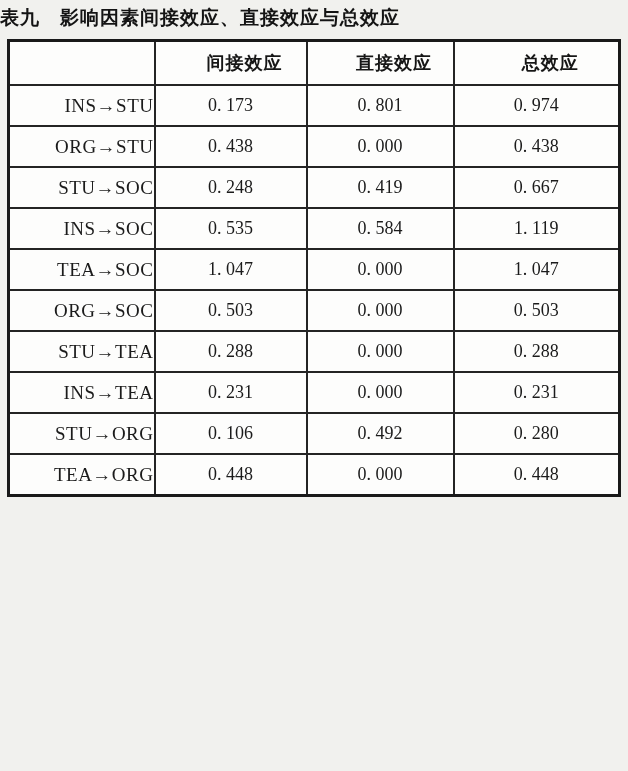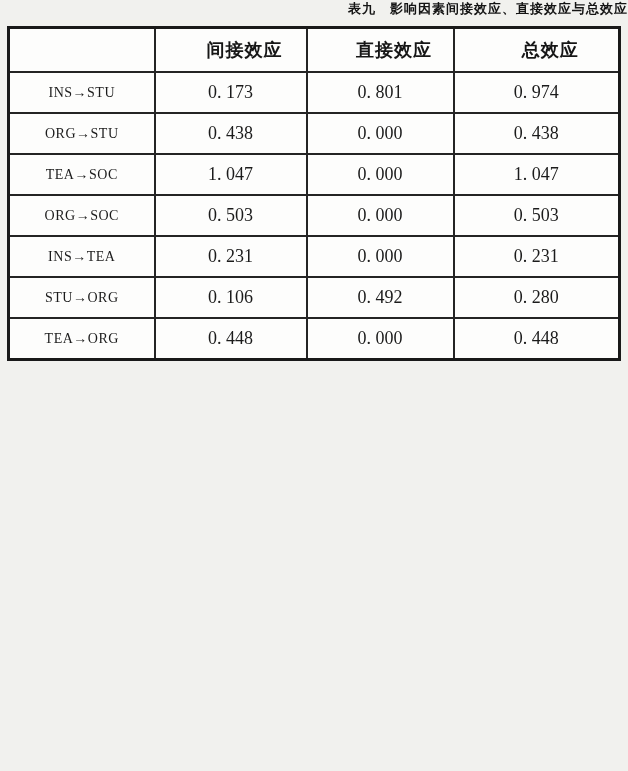--- a/index.html
+++ b/index.html
@@ -7,24 +7,25 @@
     padding: 0;
   }
   body {
     width: 628px;
     height: 771px;
     background: #f1f1ee;
     font-family: "Liberation Serif", "DejaVu Serif", serif;
     overflow: hidden;
   }
   .table-title {
-    text-align: right;
+    padding-top: 5px;
+    text-align: left;
     font-family: "DejaVu Sans", "Liberation Sans", sans-serif;
     font-weight: 700;
-    font-size: 13px;
+    font-size: 19px;
     color: #141414;
     letter-spacing: 1px;
     white-space: pre;
   }
   table.effects {
     border-collapse: collapse;
     table-layout: fixed;
     width: 611px;
     margin: 8px auto 0 auto;
     background: #fdfdfc;
@@ -47,22 +48,23 @@
     letter-spacing: 1px;
     padding-left: 28px;
   }
   table.effects td {
     height: 39px;
     font-size: 18px;
     color: #1b1b1b;
     white-space: pre;
   }
   table.effects td.label-cell {
-    font-size: 14px;
+    font-size: 19px;
     letter-spacing: 0.5px;
+    text-align: right;
   }
 </style>
 </head>
 <body>
 
 <div>
   <div class="table-title">表九　影响因素间接效应、直接效应与总效应</div>
 
   <table class="effects">
     <colgroup>
@@ -86,30 +88,48 @@
         <td>0. 801</td>
         <td>0. 974</td>
       </tr>
       <tr>
         <td class="label-cell">ORG→STU</td>
         <td>0. 438</td>
         <td>0. 000</td>
         <td>0. 438</td>
       </tr>
       <tr>
+        <td class="label-cell">STU→SOC</td>
+        <td>0. 248</td>
+        <td>0. 419</td>
+        <td>0. 667</td>
+      </tr>
+      <tr>
+        <td class="label-cell">INS→SOC</td>
+        <td>0. 535</td>
+        <td>0. 584</td>
+        <td>1. 119</td>
+      </tr>
+      <tr>
         <td class="label-cell">TEA→SOC</td>
         <td>1. 047</td>
         <td>0. 000</td>
         <td>1. 047</td>
       </tr>
       <tr>
         <td class="label-cell">ORG→SOC</td>
         <td>0. 503</td>
         <td>0. 000</td>
         <td>0. 503</td>
+      </tr>
+      <tr>
+        <td class="label-cell">STU→TEA</td>
+        <td>0. 288</td>
+        <td>0. 000</td>
+        <td>0. 288</td>
       </tr>
       <tr>
         <td class="label-cell">INS→TEA</td>
         <td>0. 231</td>
         <td>0. 000</td>
         <td>0. 231</td>
       </tr>
       <tr>
         <td class="label-cell">STU→ORG</td>
         <td>0. 106</td>

